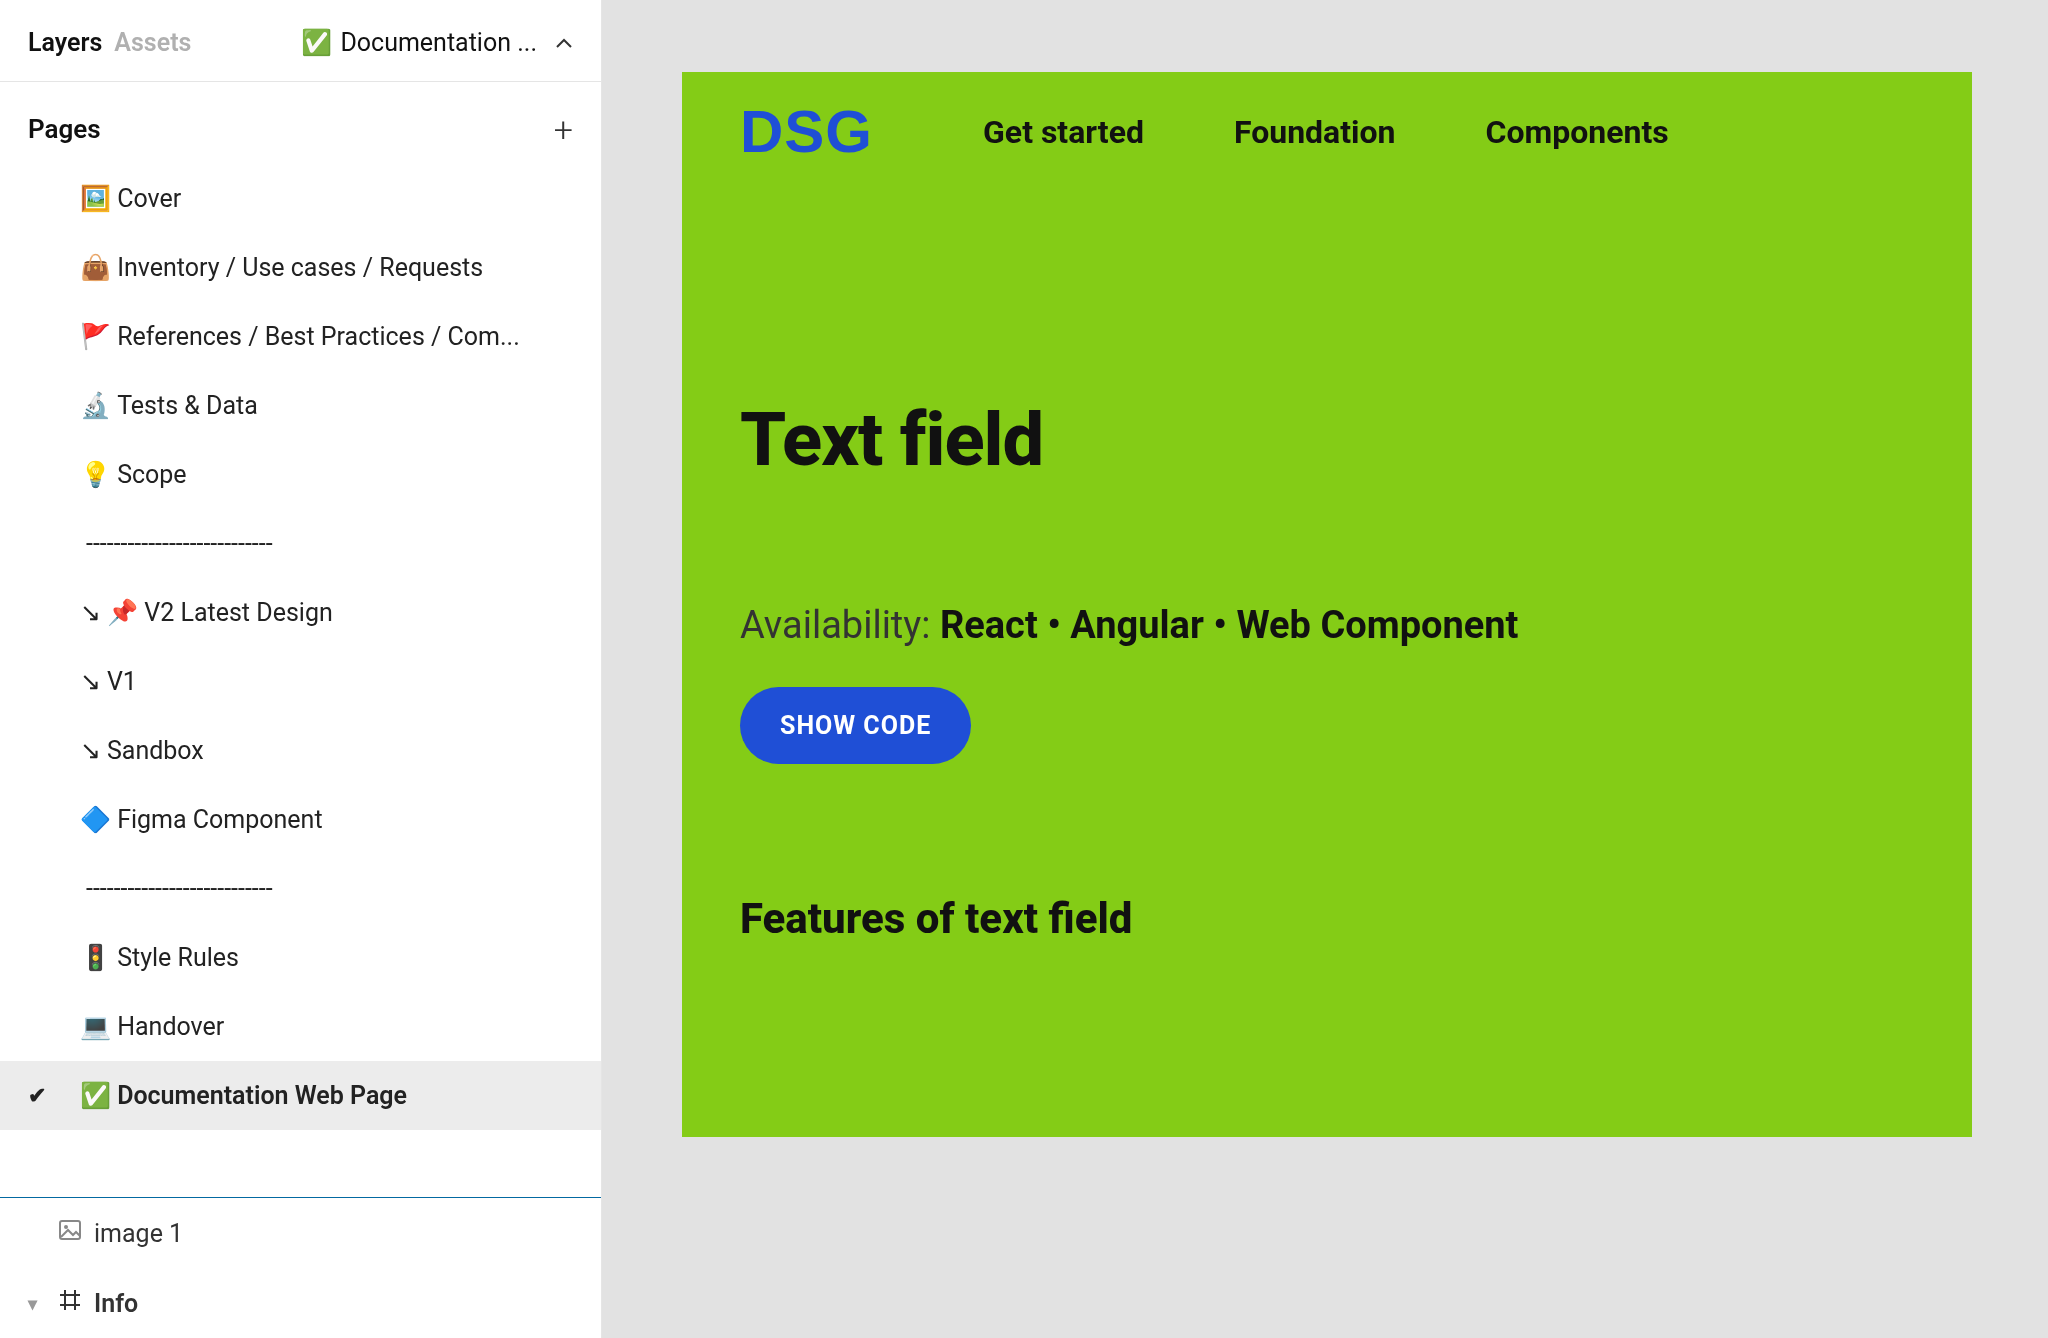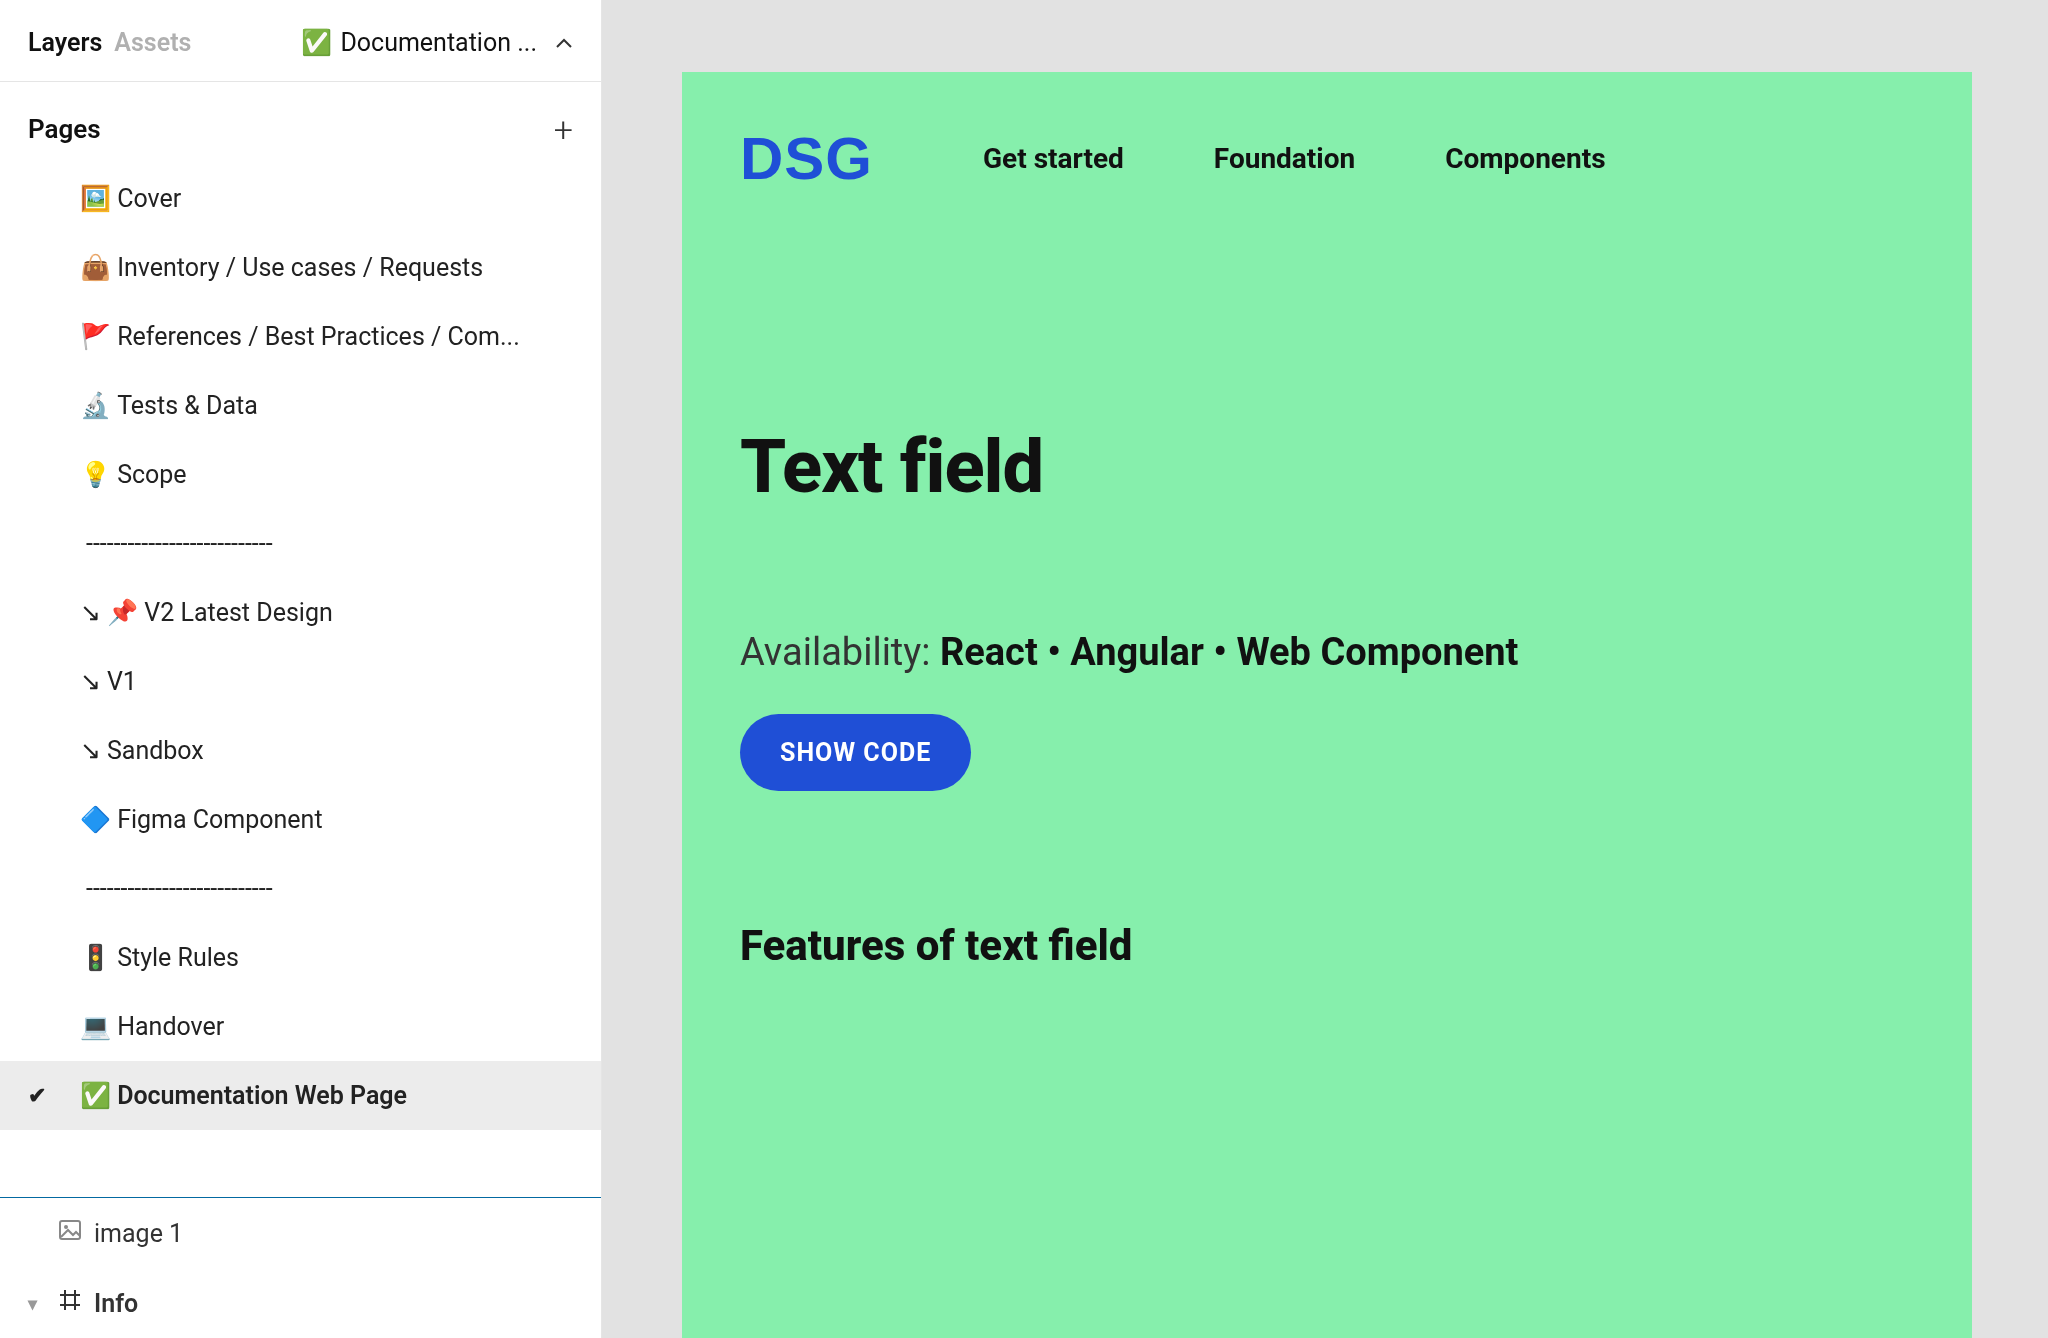--- a/index.html
+++ b/index.html
@@ -86,43 +86,43 @@
 }
 .frame-item .tri { color: #999; font-size: 18px; width: 18px; }
 .frame-item svg { flex-shrink: 0; }
 .frame-item.bold { font-weight: 600; }
 .canvas {
   flex: 1;
   position: relative;
   padding: 72px 0 0 80px;
 }
 .doc-page {
-  background: #86efac;
+  background: #84cc16;
   width: 1290px;
-  height: 1266px;
-  padding: 52px 58px;
+  height: 1065px;
+  padding: 25px 58px;
 }
 .doc-nav {
   display: flex;
   align-items: center;
   gap: 110px;
 }
 .doc-logo {
   font-size: 60px;
   font-weight: 800;
   color: #1f4fd6;
   letter-spacing: 1px;
   font-family: Arial, sans-serif;
 }
 .doc-nav-links {
   display: flex;
   gap: 90px;
 }
 .doc-nav-link {
-  font-size: 28px;
+  font-size: 32px;
   font-weight: 700;
   color: #111;
   cursor: pointer;
 }
 .doc-title {
   font-size: 74px;
   font-weight: 800;
   color: #111;
   margin-top: 230px;
   letter-spacing: -1px;

